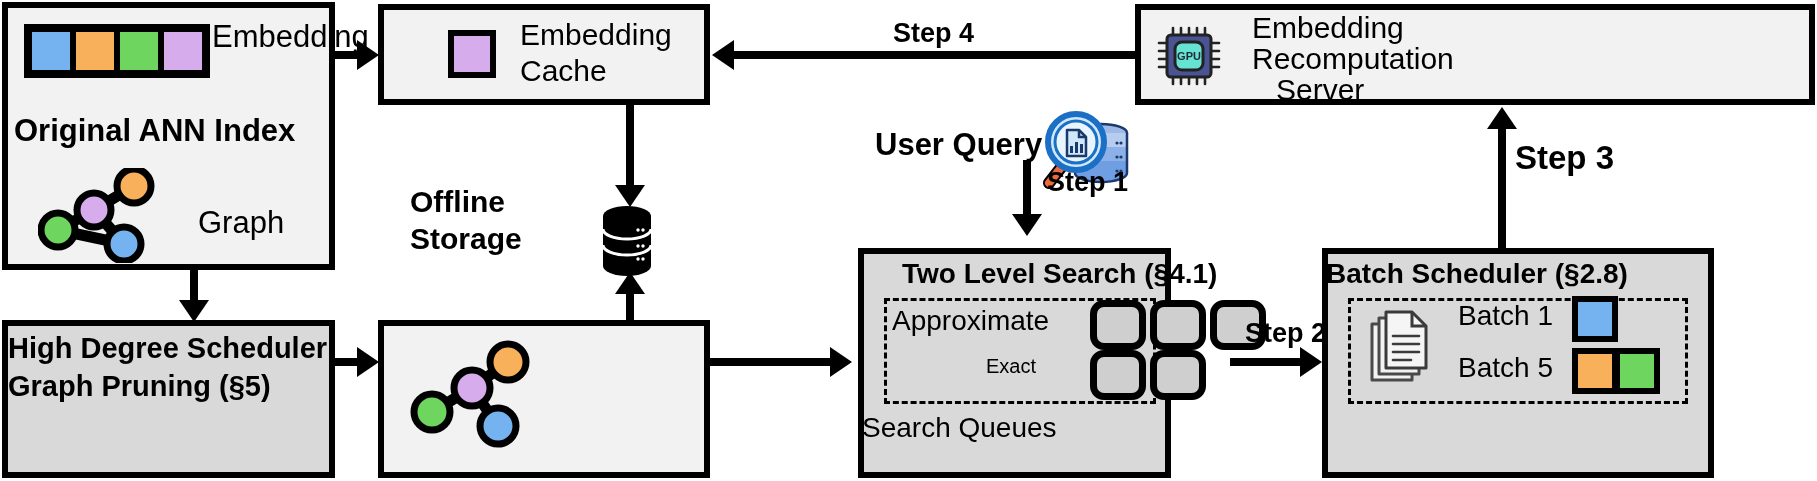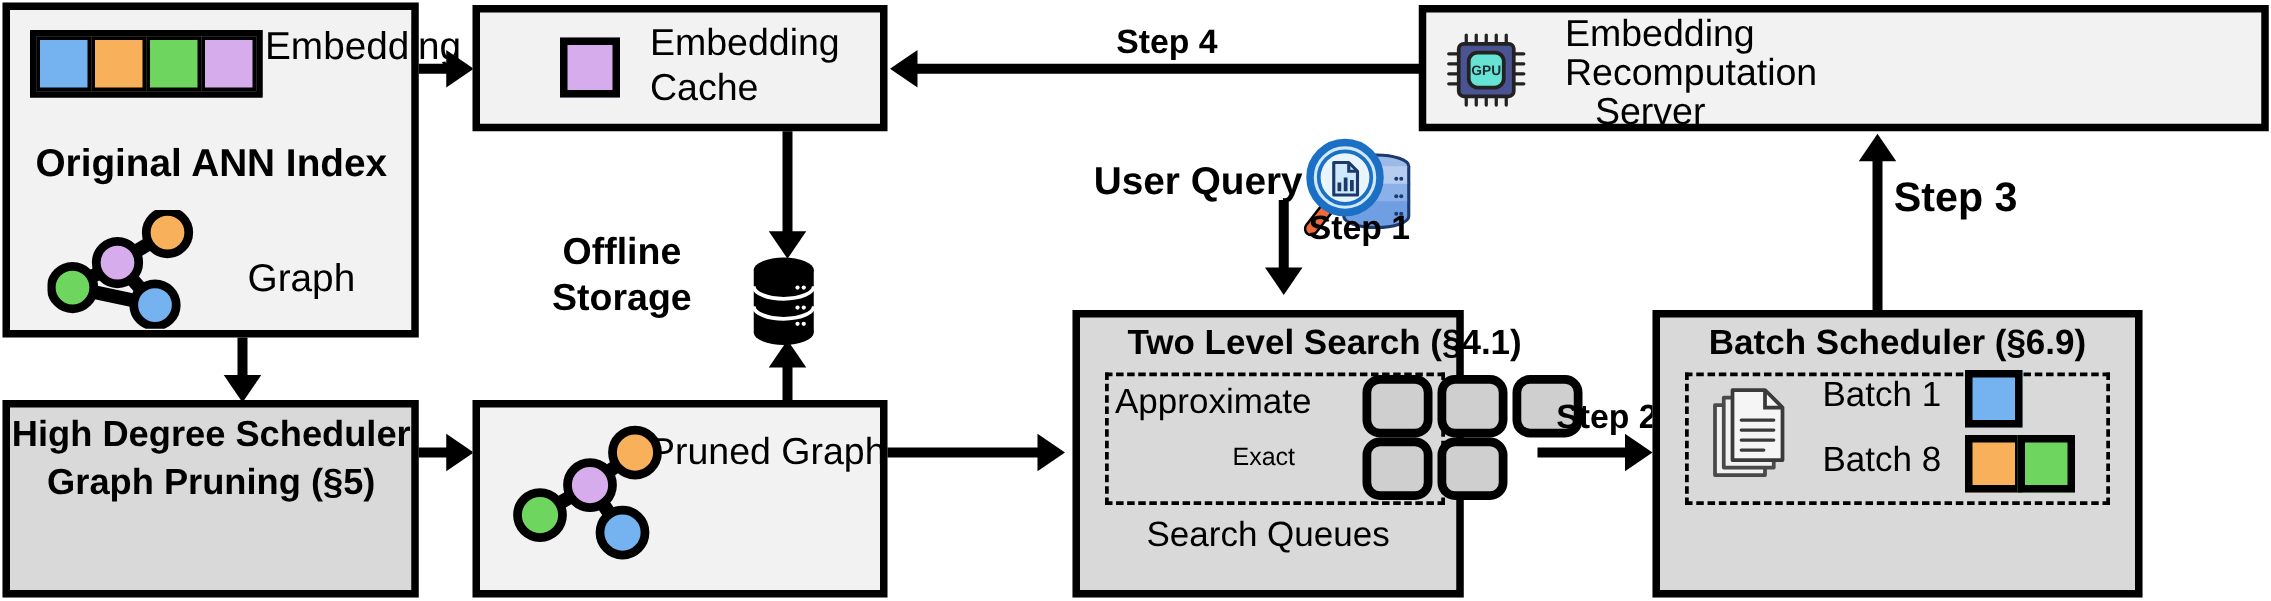--- a/index.html
+++ b/index.html
@@ -3,21 +3,21 @@
 <meta charset="utf-8">
 <style>
   html,body{margin:0;padding:0;background:#ffffff;}
   body{width:1817px;height:481px;font-family:"Liberation Sans",sans-serif;color:#000;}
   #stage{position:relative;width:1817px;height:481px;overflow:hidden;background:#fff;}
 
   .box{position:absolute;box-sizing:border-box;border:6px solid #000;background:#f2f2f2;}
   .box.shade{background:#d9d9d9;}
   .lbl{position:absolute;white-space:pre;line-height:1.12;}
   .bold{font-weight:bold;}
-  .ctr{text-align:center;}
+  .ctr{}
 
   
   .chipbar{position:absolute;display:flex;border:5px solid #000;background:#000;box-sizing:border-box;}
   .chip{width:44px;height:44px;border:3px solid #000;box-sizing:border-box;}
   .c-blue{background:#74b3f0;}
   .c-orange{background:#f8b05a;}
   .c-green{background:#6ed55f;}
   .c-purple{background:#d6aced;}
 
   .sqbox{position:absolute;border:6px solid #000;box-sizing:border-box;}
@@ -119,21 +119,20 @@
       <line x1="62" y1="48" x2="98" y2="22"></line>
       <line x1="22" y1="72" x2="62" y2="48"></line>
       <line x1="62" y1="48" x2="88" y2="86"></line>
     </g>
     <circle cx="98" cy="22" r="18" fill="#f8b05a" stroke="#000" stroke-width="7"></circle>
     <circle cx="62" cy="48" r="18" fill="#d6aced" stroke="#000" stroke-width="7"></circle>
     <circle cx="22" cy="72" r="18" fill="#6ed55f" stroke="#000" stroke-width="7"></circle>
     <circle cx="88" cy="86" r="18" fill="#74b3f0" stroke="#000" stroke-width="7"></circle>
   </svg>
 
-  <div class="lbl" style="left:520px;top:345px;font-size:30px;">Pruned Graph</div>
 
   <div class="ar ar-h" style="left:710px;top:358px;width:126px;"></div>
   <div class="head head-r" style="left:830px;top:347px;"></div>
 
   <div class="lbl bold" style="left:875px;top:128px;font-size:31px;">User Query</div>
 
   <svg style="position:absolute;left:1043px;top:103px;" width="88" height="90" viewBox="0 0 88 90">
 
     <g>
       <ellipse cx="58" cy="30" rx="26" ry="9" fill="#9db9e8" stroke="#1b3a6b" stroke-width="2.5"></ellipse>
@@ -183,41 +182,41 @@
     <div class="qbox"></div>
   </div>
 
   <div class="lbl ctr" style="left:862px;top:412px;width:305px;font-size:28px;">Search Queues</div>
 
   <div class="ar ar-h" style="left:1230px;top:358px;width:78px;"></div>
   <div class="head head-r" style="left:1300px;top:347px;"></div>
   <div class="lbl bold" style="left:1233px;top:318px;font-size:27px;margin-left:12px;">Step 2</div>
 
   <div class="box shade" style="left:1322px;top:248px;width:392px;height:230px;"></div>
-  <div class="lbl bold ctr" style="left:1326px;top:258px;width:384px;font-size:28px;">Batch Scheduler (§6.9)</div>
+  <div class="lbl bold ctr" style="left:1326px;top:258px;width:384px;font-size:28px;">Batch Scheduler (§2.8)</div>
 
   <div class="dashed" style="left:1348px;top:298px;width:340px;height:106px;"></div>
 
   <svg style="position:absolute;left:1368px;top:310px;" width="62" height="76" viewBox="0 0 62 76">
     <path d="M4 14 h26 l14 14 v42 h-40 z" fill="#f2f2f2" stroke="#4a4a4a" stroke-width="3" stroke-linejoin="round"></path>
     <path d="M11 8 h26 l14 14 v42 h-40 z" fill="#f2f2f2" stroke="#4a4a4a" stroke-width="3" stroke-linejoin="round"></path>
     <path d="M18 2 h26 l14 14 v42 h-40 z" fill="#f5f5f5" stroke="#3a3a3a" stroke-width="3" stroke-linejoin="round"></path>
     <path d="M44 2 v14 h14" fill="none" stroke="#3a3a3a" stroke-width="3"></path>
     <g stroke="#3a3a3a" stroke-width="2.6" stroke-linecap="round">
       <line x1="25" y1="26" x2="51" y2="26"></line>
       <line x1="25" y1="34" x2="51" y2="34"></line>
       <line x1="25" y1="42" x2="51" y2="42"></line>
       <line x1="25" y1="50" x2="43" y2="50"></line>
     </g>
   </svg>
 
   <div class="lbl" style="left:1458px;top:300px;font-size:28px;">Batch 1</div>
   <div class="sqbox c-blue" style="left:1572px;top:296px;width:46px;height:46px;"></div>
 
-  <div class="lbl" style="left:1458px;top:352px;font-size:28px;">Batch 8</div>
+  <div class="lbl" style="left:1458px;top:352px;font-size:28px;">Batch 5</div>
   <div class="sqbox c-orange" style="left:1572px;top:348px;width:46px;height:46px;"></div>
   <div class="sqbox c-green" style="left:1614px;top:348px;width:46px;height:46px;"></div>
 
 
   <div class="ar ar-v" style="left:1498px;top:125px;height:123px;"></div>
   <div class="head head-u" style="left:1487px;top:107px;"></div>
   <div class="lbl bold" style="left:1515px;top:140px;font-size:33px;">Step 3</div>
 
   <div class="box" style="left:1135px;top:4px;width:680px;height:101px;"></div>
 

